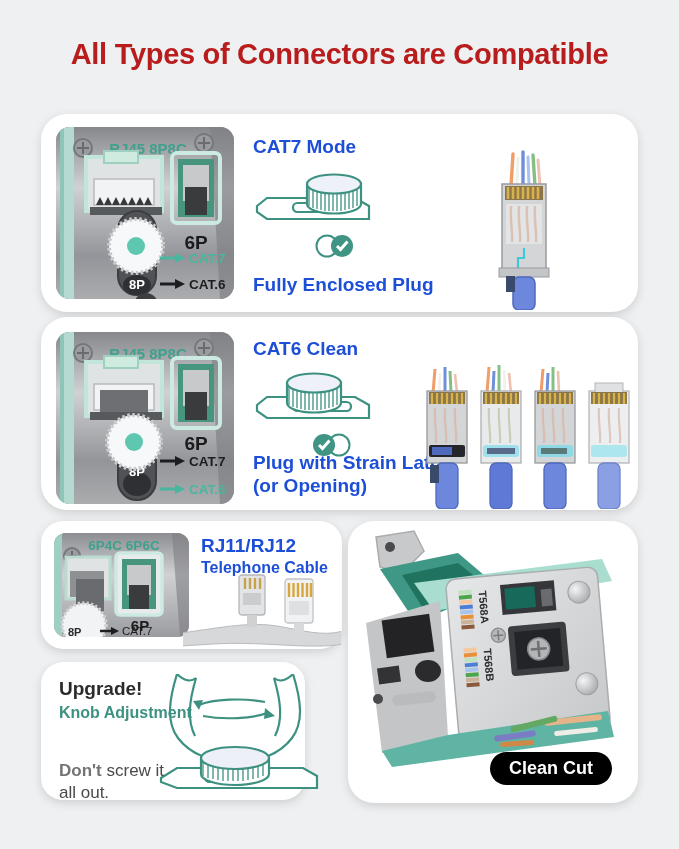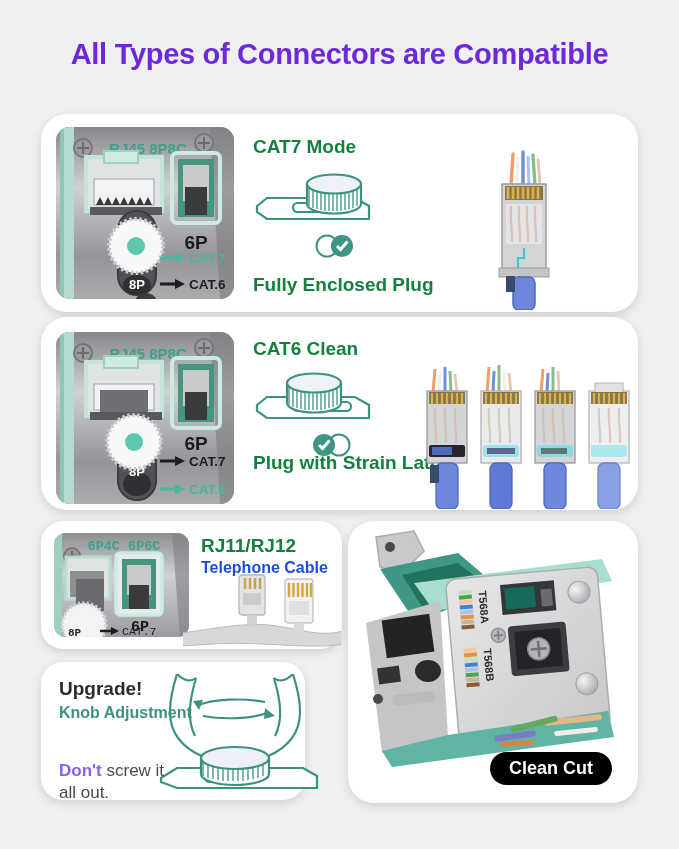--- a/index.html
+++ b/index.html
@@ -2,48 +2,48 @@
 <html><head>
 <meta charset="utf-8">
 <style>
   html,body{margin:0;padding:0;background:#eff0f1;}
   #canvas{
     position:relative;width:679px;height:849px;overflow:hidden;
     background:#eff0f1;font-family:"Liberation Sans",sans-serif;
   }
   .title{
     position:absolute;top:38px;left:0;width:100%;text-align:center;
-    font-size:29px;font-weight:700;color:#6d28d9;letter-spacing:-0.3px;
+    font-size:29px;font-weight:700;color:#b91c1c;letter-spacing:-0.3px;
   }
   .subtitle{
     position:absolute;top:84px;left:0;width:100%;text-align:center;
     font-size:16px;color:#2c2c2e;
   }
   .card{
     position:absolute;background:#ffffff;border-radius:26px;
     box-shadow:0 3px 9px rgba(110,110,116,0.25);
   }
   #card-cat7{left:41px;top:114px;width:597px;height:198px;}
   #card-cat6{left:41px;top:317px;width:597px;height:193px;}
   #card-rj11{left:41px;top:521px;width:301px;height:128px;border-radius:22px;}
   #card-upgrade{left:41px;top:662px;width:264px;height:138px;border-radius:22px;}
   #card-tool{left:348px;top:521px;width:290px;height:282px;}
   .photo{
     position:absolute;border-radius:14px;overflow:hidden;
     background:#a9abad;
   }
-  .teal-h{position:absolute;font-size:19px;font-weight:700;color:#15803d;}
+  .teal-h{position:absolute;font-size:19px;font-weight:700;color:#1d4ed8;}
   .dark-h{position:absolute;font-size:19px;font-weight:700;color:#2b2b2d;}
   .abs{position:absolute;}
   .caption2{line-height:1.22;}
   .note{
     position:absolute;left:18px;top:98px;width:116px;
     font-size:17px;color:#4a4a4c;line-height:1.3;
   }
-  .note b{color:#8b5cf6;margin-top:39px;}
+  .note b{color:#737373;margin-top:39px;}
   .badge{
     position:absolute;left:142px;top:231px;width:122px;height:33px;
     background:#000000;border-radius:17px;display:flex;align-items:center;
     justify-content:center;color:#ffffff;font-weight:700;font-size:18px;
   }
   svg{display:block;}
 </style>
 </head>
 <body>
 
@@ -220,20 +220,21 @@
     </svg>
 
     <svg class="abs" style="left:268px;top:114px;" width="44" height="28" viewBox="0 0 44 28">
       <circle cx="30" cy="14" r="10.5" fill="#ffffff" stroke="#3d9181" stroke-width="2"></circle>
       <circle cx="15" cy="14" r="11" fill="#3f9484"></circle>
       <path d="M10,14 L13.5,17.5 L20.5,9.5" stroke="#ffffff" stroke-width="3" fill="none"></path>
     </svg>
 
     <div class="teal-h caption2" style="left:212px;top:134px;">
       <div>Plug with Strain Latch</div>
+      <div>(or Opening)</div>
     </div>
 
     <svg class="abs" style="left:382px;top:44px;" width="214" height="148" viewBox="0 0 214 148">
       <g>
         <line x1="12" y1="8" x2="10" y2="32" stroke="#f09d6a" stroke-width="3"></line>
         <line x1="17" y1="12" x2="16" y2="32" stroke="#f2f0ec" stroke-width="2.6"></line>
         <line x1="22" y1="6" x2="22" y2="32" stroke="#6f8fd8" stroke-width="3"></line>
         <line x1="27" y1="10" x2="28" y2="32" stroke="#84c084" stroke-width="3"></line>
         <line x1="32" y1="13" x2="34" y2="32" stroke="#eec0b0" stroke-width="2.6"></line>
         <rect x="4" y="30" width="40" height="72" fill="#d3d5d7" stroke="#999a9e" stroke-width="1.3"></rect>
@@ -310,21 +311,21 @@
           <line x1="39" y1="26" x2="39" y2="37"></line>
         </g>
         <path d="M14,41 C13,56 16,66 15,76 M24,41 C23,56 26,66 25,76 M34,41 C33,56 36,66 35,76" stroke="#d9b8a8" stroke-width="2.2" fill="none" opacity="0.7"></path>
         <rect x="6" y="78" width="36" height="12" rx="3" fill="#aee6ee"></rect>
         <rect x="13" y="96" width="22" height="46" rx="6" fill="#8ba0e4" stroke="#6f84cc" stroke-width="1.3"></rect>
       </g>
     </svg>
   </div>
 
   <div id="card-rj11" class="card">
-    <div class="photo" style="left:13px;top:12px;width:135px;height:104px;border-radius:12px;font-family:Liberation Mono, monospace;">
+    <div class="photo" style="left:13px;top:12px;width:135px;height:104px;border-radius:12px;">
       <svg width="135" height="104" viewBox="0 0 135 104">
         <defs>
           <linearGradient id="m3" x1="0" y1="0" x2="0" y2="1">
             <stop offset="0" stop-color="#8d8e92"></stop>
               <stop offset="0.4" stop-color="#cfd1d3"></stop>
             <stop offset="1" stop-color="#9b9ca0"></stop>
           </linearGradient>
         </defs>
         <rect x="0" y="0" width="135" height="104" fill="url(#m3)"></rect>
         <rect x="0" y="0" width="8" height="104" fill="#9ecfc2"></rect>

